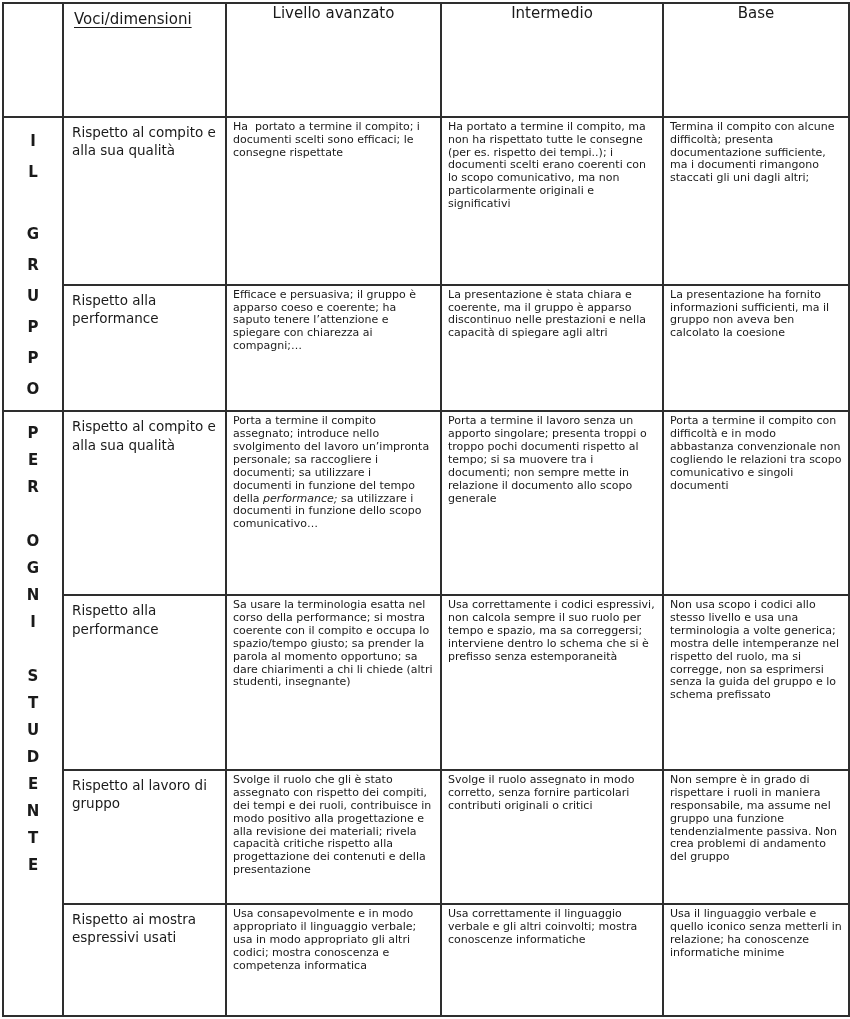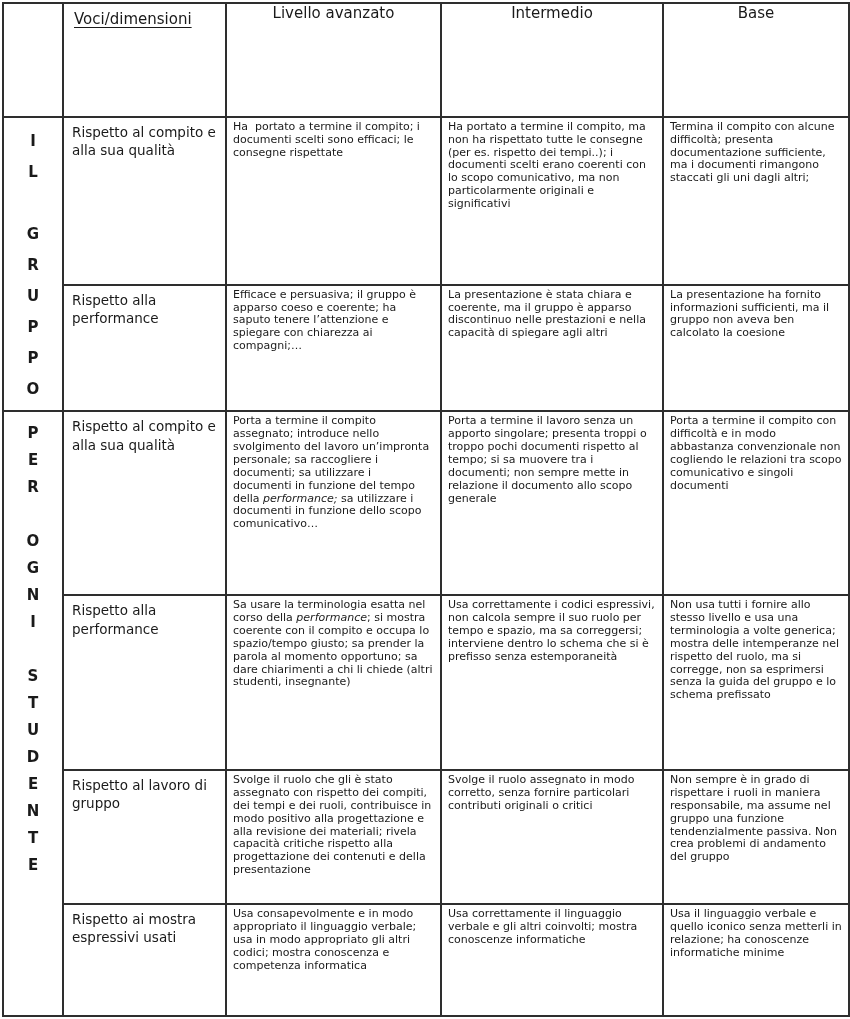--- a/index.html
+++ b/index.html
@@ -83,23 +83,23 @@
 T
 E</td>
     <td class="dim"><span>Rispetto al compito e alla sua qualità</span></td>
     <td class="cell"><span>Porta a termine il compito assegnato; introduce nello svolgimento del lavoro un’impronta personale; sa raccogliere i documenti; sa utilizzare i  documenti in funzione del tempo della </span><span style="font-style: italic;">performance;</span><span> sa utilizzare i documenti in funzione dello scopo comunicativo…</span></td>
     <td class="cell">Porta a termine il lavoro senza un apporto singolare; presenta troppi o troppo pochi documenti rispetto al tempo; si sa muovere tra i documenti; non sempre mette in relazione il documento allo scopo generale</td>
     <td class="cell">Porta a termine il compito con difficoltà e in modo abbastanza convenzionale non cogliendo le relazioni tra scopo comunicativo e singoli documenti</td>
   </tr>
 
   <tr style="height:172px">
     <td class="dim"><span>Rispetto alla performance</span></td>
-    <td class="cell"><span>Sa usare la terminologia esatta nel corso della </span><span style="font-style: italic;">performance</span><span>; si mostra coerente con il compito e occupa lo spazio/tempo giusto; sa prender la parola al momento opportuno; sa dare chiarimenti a chi li chiede (altri studenti, insegnante)</span></td>
+    <td class="cell"><span>Sa usare la terminologia esatta nel corso della </span><span style="">performance</span><span>; si mostra coerente con il compito e occupa lo spazio/tempo giusto; sa prender la parola al momento opportuno; sa dare chiarimenti a chi li chiede (altri studenti, insegnante)</span></td>
     <td class="cell">Usa correttamente i codici espressivi, non calcola sempre il suo ruolo per tempo e spazio, ma sa correggersi; interviene dentro lo schema che si è prefisso senza estemporaneità</td>
-    <td class="cell">Non usa tutti i fornire allo stesso livello e usa una terminologia a volte generica; mostra delle intemperanze nel rispetto del ruolo, ma si corregge, non sa esprimersi senza la guida del gruppo e lo schema prefissato</td>
+    <td class="cell">Non usa scopo i codici allo stesso livello e usa una terminologia a volte generica; mostra delle intemperanze nel rispetto del ruolo, ma si corregge, non sa esprimersi senza la guida del gruppo e lo schema prefissato</td>
   </tr>
 
   <tr style="height:132px">
     <td class="dim"><span>Rispetto al lavoro di gruppo</span></td>
     <td class="cell">Svolge il ruolo che gli è stato assegnato con rispetto dei compiti, dei tempi e dei ruoli, contribuisce in modo positivo alla progettazione e alla revisione dei materiali; rivela capacità critiche rispetto alla progettazione dei contenuti e della presentazione</td>
     <td class="cell">Svolge il ruolo assegnato in modo corretto, senza fornire particolari contributi originali o critici</td>
     <td class="cell">Non sempre è in grado di rispettare i ruoli in maniera responsabile, ma assume nel gruppo una funzione tendenzialmente passiva. Non crea problemi di andamento del gruppo</td>
   </tr>
 
   <tr style="height:110px">

